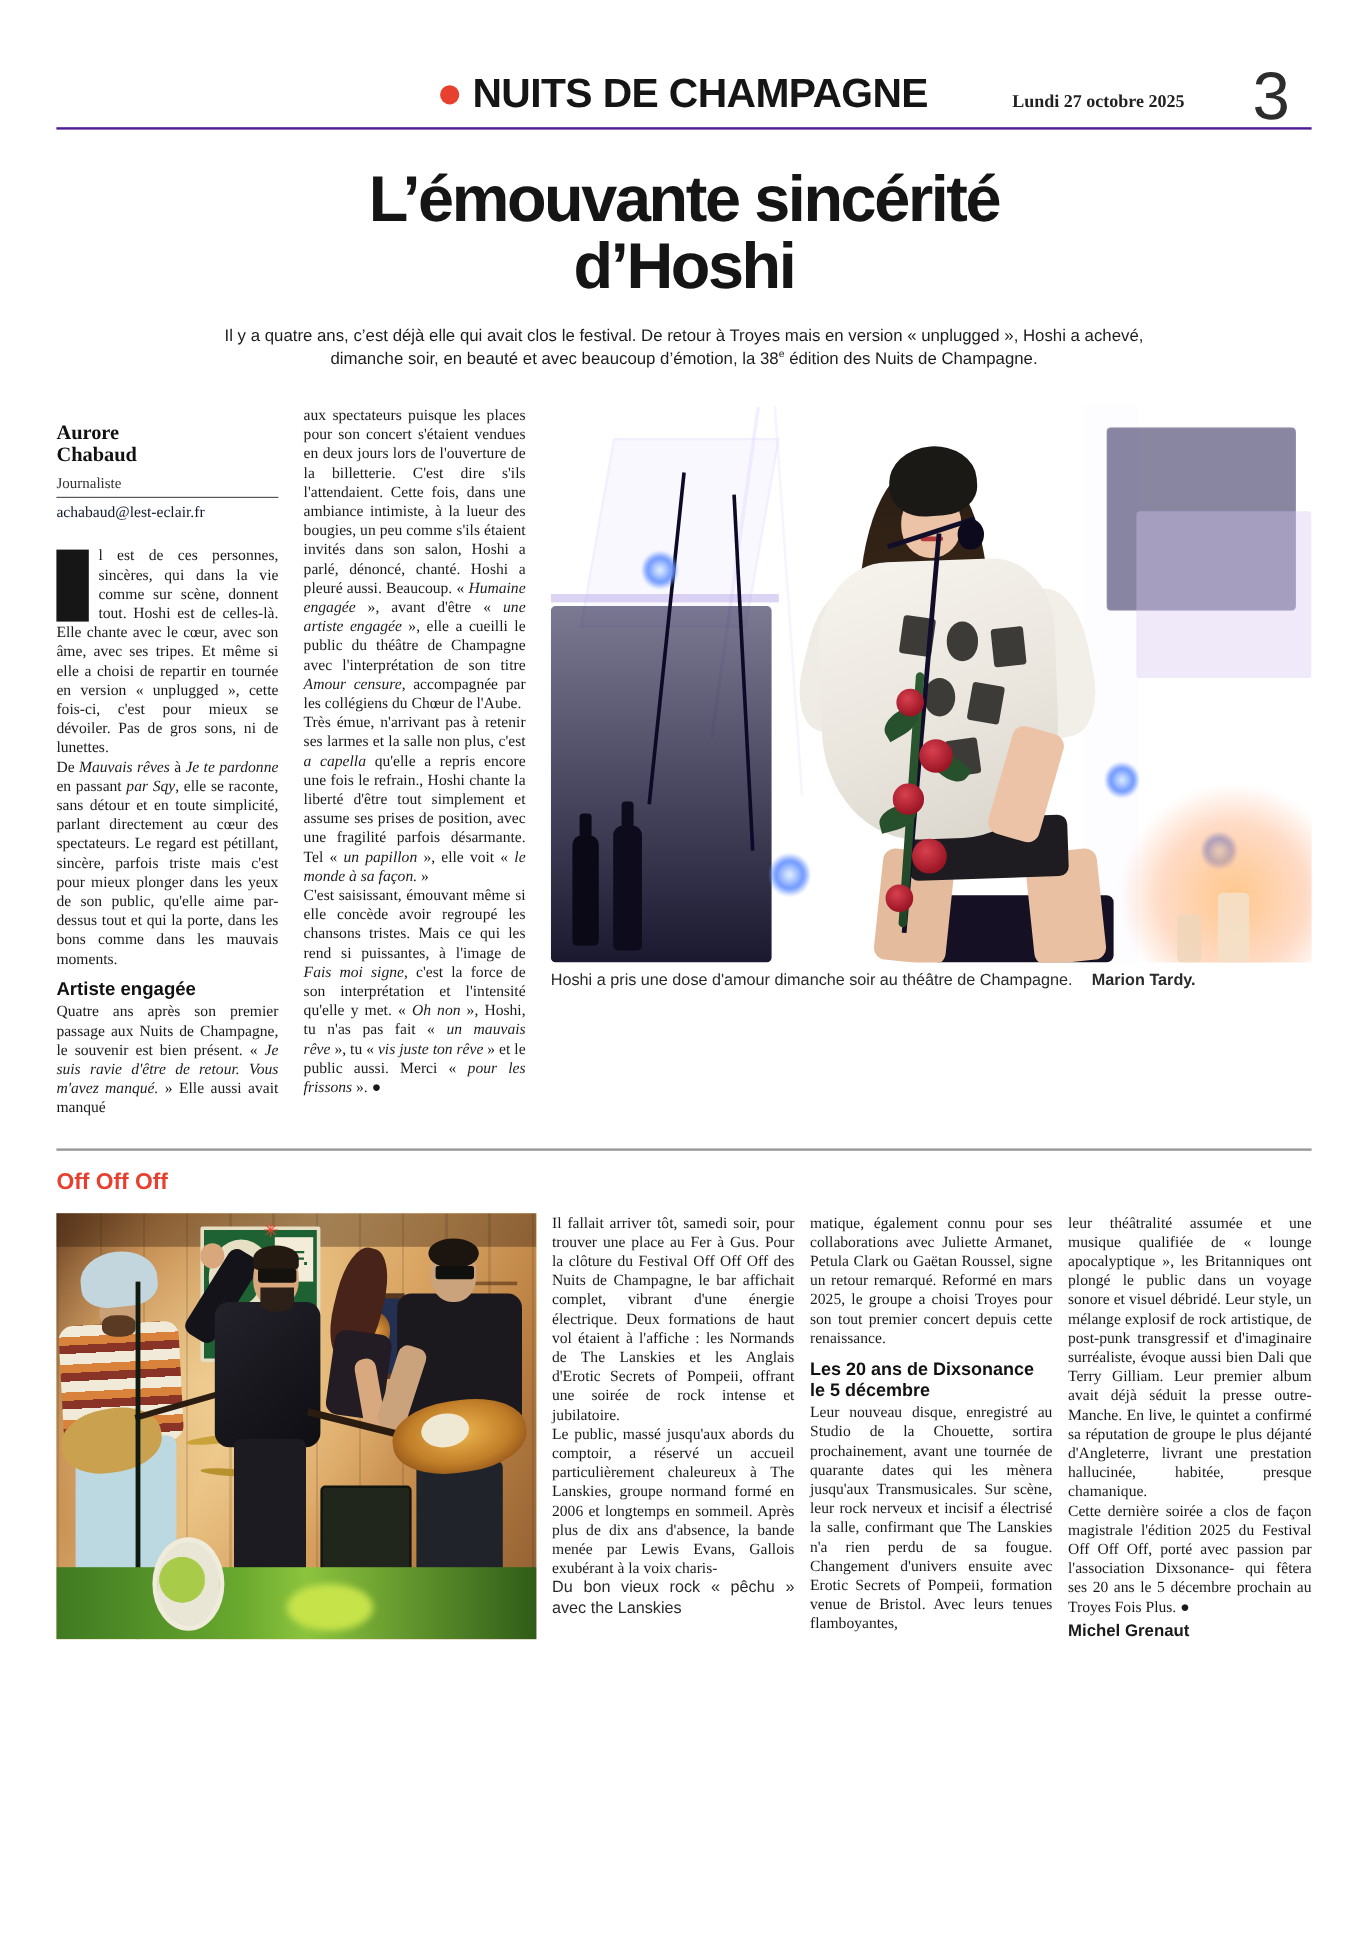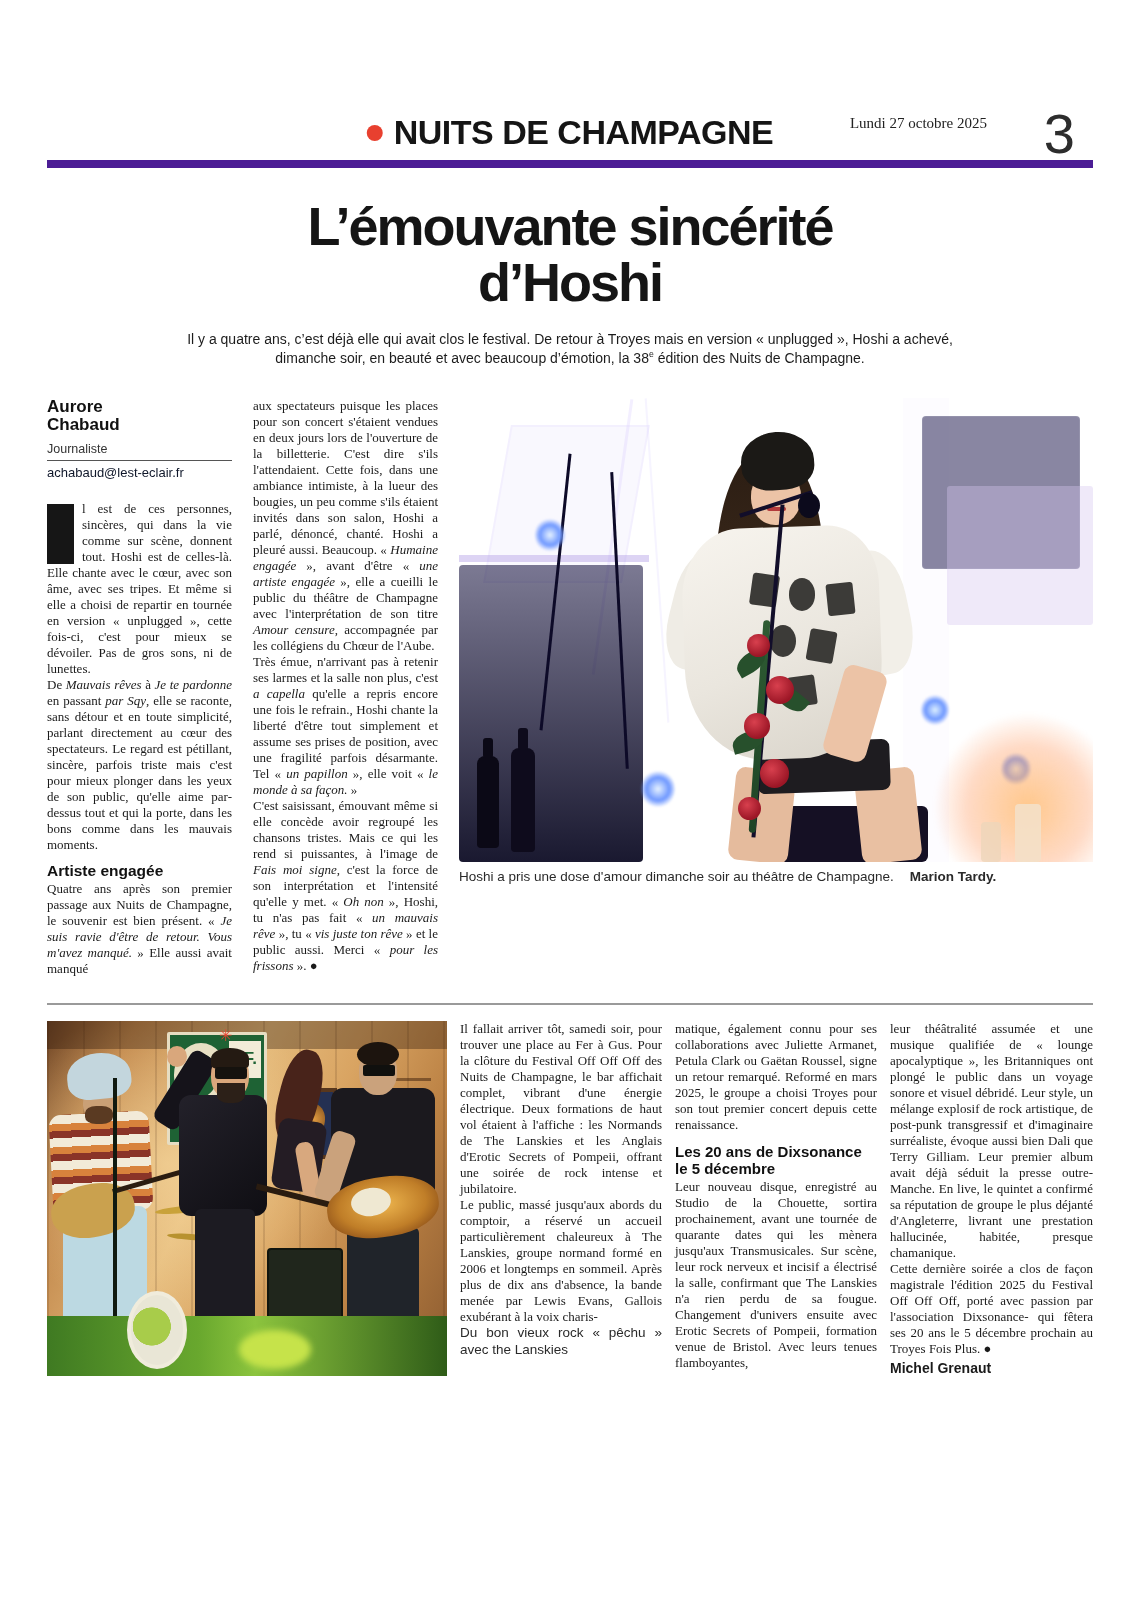--- a/index.html
+++ b/index.html
@@ -5,39 +5,39 @@
   * { margin:0; padding:0; box-sizing:border-box; }
   html,body { background:#e9e9e9; }
   .page {
     width:1140px; height:1618px; margin:0 auto; background:#ffffff;
     font-family:"Liberation Serif", serif; color:#1a1a1a;
     position:relative; overflow:hidden;
   }
   .content { padding:0 47px; }
 
   
-  .masthead { margin-top:112px; position:relative; height:56px; border-bottom:8px solid #4c1d95; }
+  .masthead { margin-top:52px; position:relative; height:56px; border-bottom:2px solid #4c1d95; }
   .mast-center { position:absolute; left:50%; transform:translateX(-50%); bottom:8px; display:flex; align-items:center; gap:11px; white-space:nowrap; }
   .red-dot { width:16px; height:16px; border-radius:50%; background:#e8402f; flex:0 0 auto; }
   .mast-title { font-family:"Liberation Sans", sans-serif; font-weight:700; font-size:34px; letter-spacing:-0.5px; color:#151515; }
-  .mast-date { position:absolute; right:106px; bottom:28px; font-size:15px; color:#222; }
+  .mast-date { position:absolute; right:106px; bottom:12px; font-size:15px; color:#222;font-weight:bold; }
   .mast-page { position:absolute; right:18px; bottom:2px; font-family:"Liberation Sans", sans-serif; font-size:56px; line-height:0.85; color:#2d2d2d; }
 
   
   .headline1 { margin:30px auto 0; max-width:680px; text-align:center;
     font-family:"Liberation Sans", sans-serif; font-weight:700; font-size:54px;
     letter-spacing:-2px; line-height:1.04; color:#151515; }
   .intro { margin:20px auto 0; max-width:810px; text-align:center;
     font-family:"Liberation Sans", sans-serif; font-size:14px; line-height:1.33; color:#1c1c1c; }
 
   
   .a1-grid { margin-top:30px; display:grid; grid-template-columns:185px 185px 1fr; column-gap:21px; }
   .bodytext { font-size:13px; line-height:16px; text-align:justify; hyphens:auto; }
   .bodytext p { margin:0; }
-  .byline { font-family:Liberation Sans, sans-serif; }
+  .byline { font-family:Liberation Serif, serif; margin-top:14px; }
   .byline-name { font-weight:700; font-size:17px; line-height:1.1; color:#111; width:110px; }
   .byline-role { font-size:12.5px; color:#333; margin-top:6px; padding-bottom:3px; border-bottom:1px solid #555; }
   .byline-email { font-size:13px; color:#0f172a; margin-top:4px; }
   .dropcap-para { margin-top:20px !important; }
   .dropcap { float:left; width:27px; height:60px; background:#161616; color:transparent;
     margin:3px 8px 0 0; font-family:"Liberation Sans", sans-serif; font-weight:700; font-size:60px; overflow:hidden; }
   .subhead { font-family:"Liberation Sans", sans-serif; font-weight:700; font-size:15.5px; margin:10px 0 2px !important; text-align:left; color:#111; }
   .rt-i { font-style:italic; }
   .rt-b { font-weight:700;margin-left:16px; }
   .rt-sup { vertical-align:super; font-size:0.62em; }
@@ -266,20 +266,21 @@
           <div class="layer p1-rose p1-rose4"></div>
           <div class="layer p1-rose p1-rose5"></div>
         </div>
         <figcaption class="caption"><span>Hoshi a pris une dose d'amour dimanche soir au théâtre de Champagne.</span><span class="rt-b">Marion Tardy.</span></figcaption>
       </figure>
     </section>
 
     <hr class="divider">
 
     <section>
+      <div class="kicker">Off Off Off</div>
 
       <div class="a2-grid">
 
         <figure>
           <div class="photo2">
             <div class="layer p2-panels"></div>
             <div class="layer p2-darktop"></div>
             <div class="layer p2-hooks"></div>
             <div class="layer p2-poster">
               <span class="p2-poster-star">✳</span>

